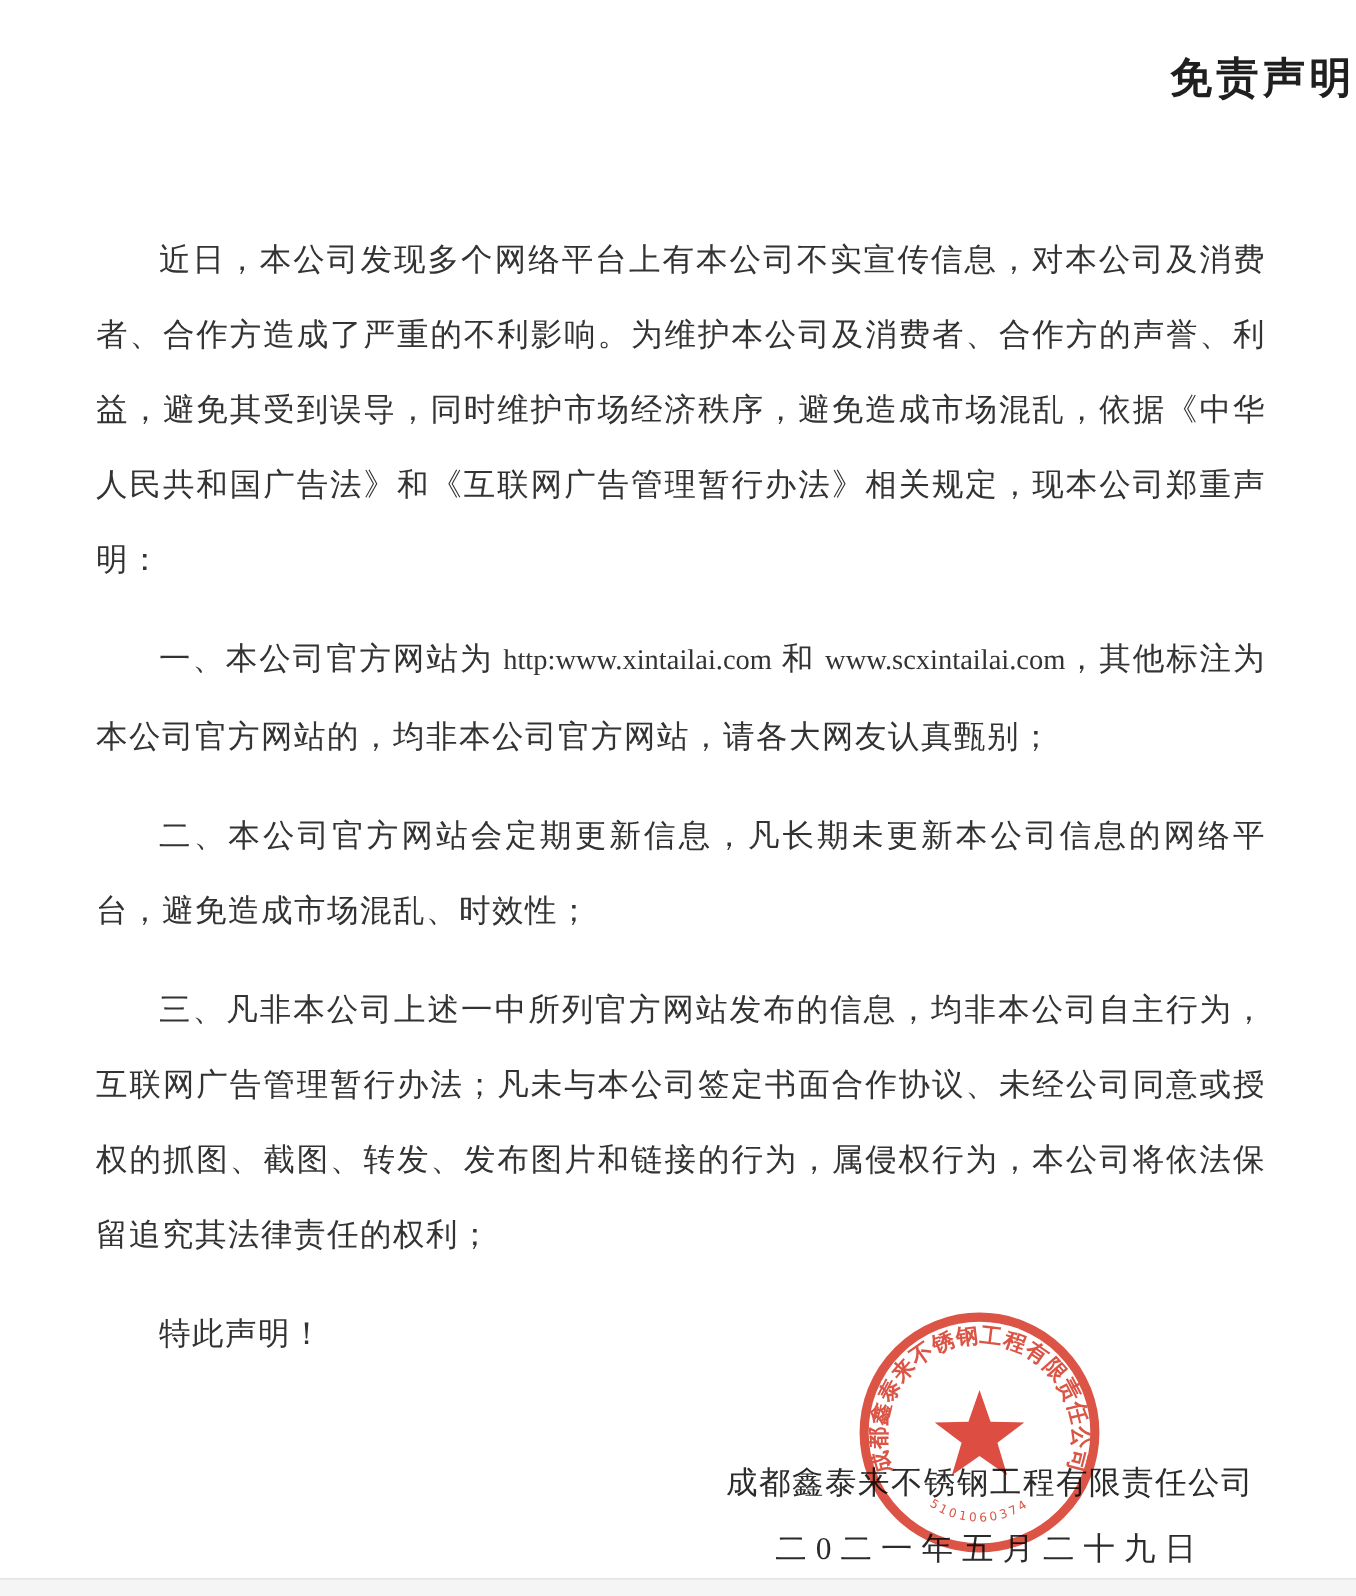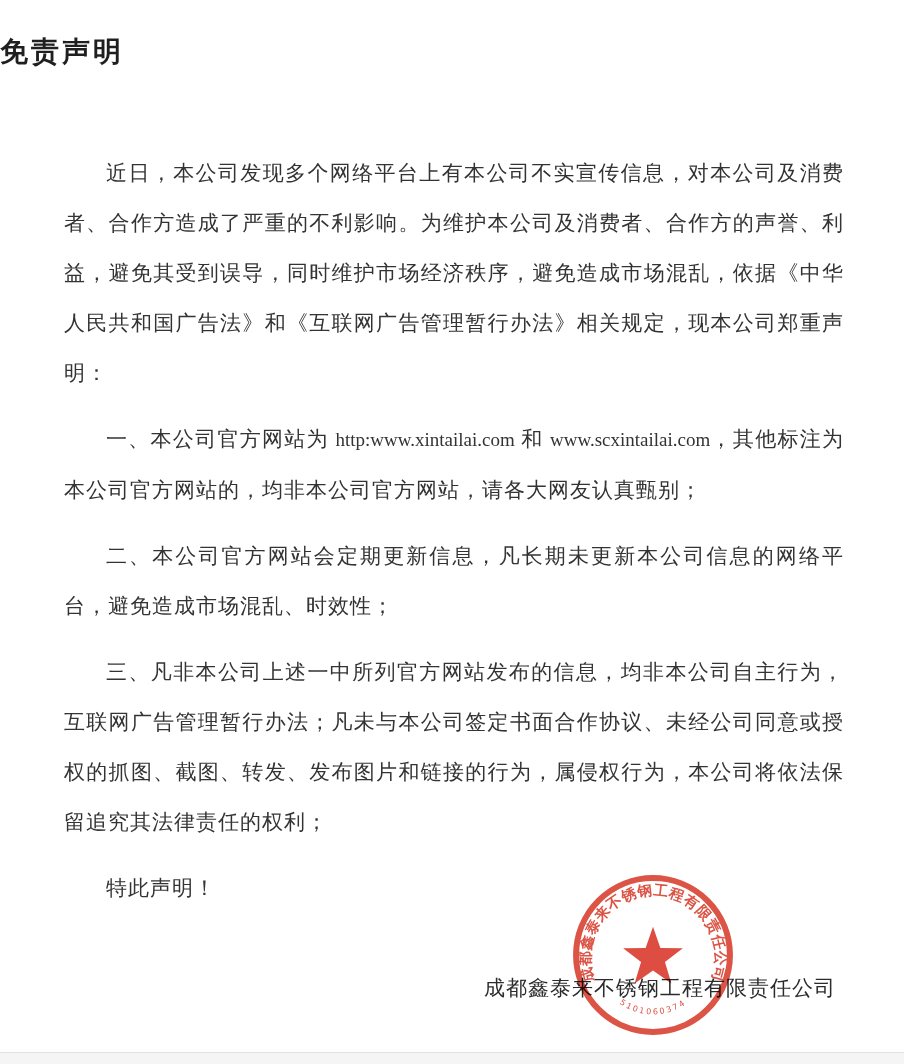--- a/index.html
+++ b/index.html
@@ -6,21 +6,21 @@
   .page{
     position:relative;
     width:904px;height:1064px;
     background:#ffffff;
     overflow:hidden;
     font-family:"Liberation Serif","DejaVu Serif",serif;
     color:#333333;
   }
   .doc-title{
     position:absolute;top:33px;left:0;right:0;
-    margin:0;text-align:left;
+    margin:0;text-align:right;
     font-size:28px;font-weight:bold;letter-spacing:3px;
     color:#1f1f1f;
   }
   .doc-body{
     position:absolute;top:132px;left:48px;right:44px;
     font-size:21px;line-height:50px;
     text-align:justify;letter-spacing:1px;
     color:#333333;
   }
   .doc-body p{margin:16px;text-indent:2em;}
@@ -57,20 +57,21 @@
   <div class="doc-body">
     <p><span>近日，本公司发现多个网络平台上有本公司不实宣传信息，对本公司及消费者、合作方造成了严重的不利影响。为维护本公司及消费者、合作方的声誉、利益，避免其受到误导，同时维护市场经济秩序，避免造成市场混乱，依据《中华人民共和国广告法》和《互联网广告管理暂行办法》相关规定，现本公司郑重声明：</span></p>
     <p><span>一、本公司官方网站为 </span><span class="url">http:www.xintailai.com</span><span> 和 </span><span class="url">www.scxintailai.com</span><span>，其他标注为本公司官方网站的，均非本公司官方网站，请各大网友认真甄别；</span></p>
     <p><span>二、本公司官方网站会定期更新信息，凡长期未更新本公司信息的网络平台，避免造成市场混乱、时效性；</span></p>
     <p><span>三、凡非本公司上述一中所列官方网站发布的信息，均非本公司自主行为，互联网广告管理暂行办法；凡未与本公司签定书面合作协议、未经公司同意或授权的抓图、截图、转发、发布图片和链接的行为，属侵权行为，本公司将依法保留追究其法律责任的权利；</span></p>
     <p><span>特此声明！</span></p>
   </div>
 
   <div class="signature">
     <div class="sig-company">成都鑫泰来不锈钢工程有限责任公司</div>
+    <div class="sig-date">二0二一年五月二十九日</div>
   </div>
 
   <svg class="stamp" viewBox="0 0 166 166" xmlns="http://www.w3.org/2000/svg" aria-hidden="true">
     <circle cx="83" cy="83" r="76" fill="none" stroke="#d63c2b" stroke-width="6"></circle>
     <polygon points="83,55 90.3,76 112.5,76.4 94.8,89.8 101.2,111.1 83,98.4 64.8,111.1 71.2,89.8 53.5,76.4 75.7,76" fill="#d93428"></polygon>
     <defs>
       <path id="sealTopArc" d="M 24,105 A 62,62 0 1 1 142,105" fill="none"></path>
       <path id="sealBottomArc" d="M 33,112 A 57,57 0 0 0 133,112" fill="none"></path>
     </defs>
     <text font-size="14.5" fill="#d63c2b" font-weight="bold" letter-spacing="0.5" font-family="Liberation Serif, DejaVu Serif, serif">

